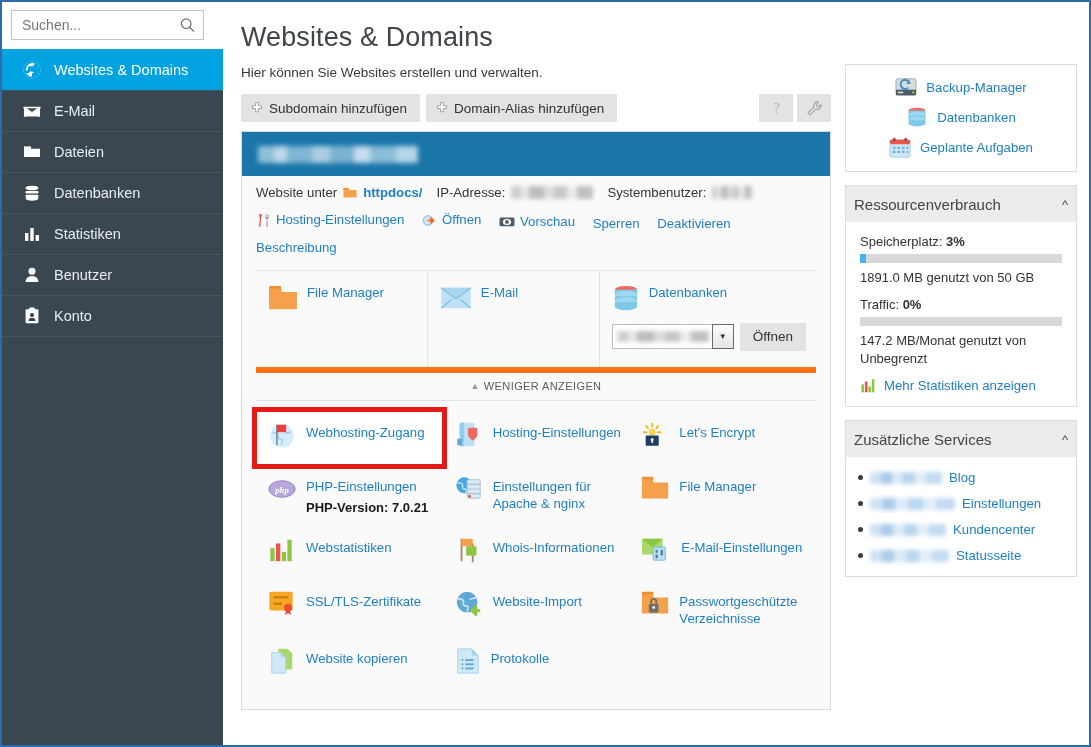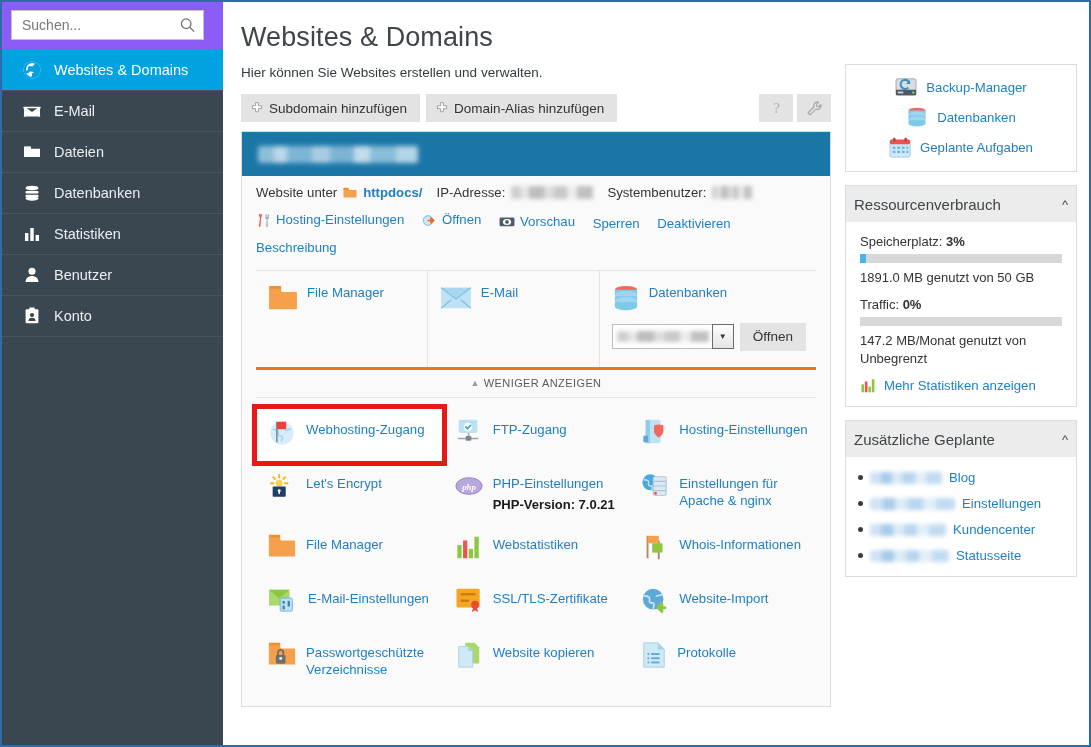--- a/index.html
+++ b/index.html
@@ -23,21 +23,21 @@
   #sidebar {
     width: 221px;
     flex: 0 0 221px;
     background: #3a4750;
     color: #ffffff;
     display: flex;
     flex-direction: column;
   }
   .search-wrap {
     padding: 8px 19px 9px 9px;
-    background: #8b5cf6;
+    background: #ffffff;
   }
   .search-box {
     position: relative;
     background: #ffffff;
     border: 1px solid #c3c3c3;
     height: 30px;
     display: flex;
     align-items: center;
   }
   .search-box input {
@@ -210,21 +210,21 @@
     display: inline-flex; align-items: center;
     font-size: 13.5px; color: #333;
     cursor: pointer;
   }
   .show-less {
     text-align: center;
     font-size: 11px;
     letter-spacing: .4px;
     color: #5a5a5a;
     padding: 7px 0 8px 0;
-    border-top: 3px solid #f97316;
+    border-top: 6px solid #f97316;
     margin-top: 0;
     cursor: pointer;
   }
   .caret-up { display:inline-block; margin-right:4px; color:#999; font-size:9px; vertical-align: 1px;}
 
   
   .tiles {
     border-top: 1px solid #e4e4e4;
     padding: 10px 0 18px 0;
     display: grid;
@@ -503,32 +503,20 @@
             <div class="tile hl">
               <svg width="28" height="28" viewBox="0 0 30 30" class="ico">
                 <circle cx="15" cy="16" r="12.5" fill="#d6ecfa"></circle>
                 <path d="M5 12c2.5 1 4 .5 5.5 2s-.5 3 1 4.5 3.5 0 4 2-2 3.5-1 5m10-14c-2 1-4.5.5-6 2" fill="none" stroke="#9fd3ef" stroke-width="1.6"></path>
                 <path d="M9.5 4v22" stroke="#7a8690" stroke-width="1.6"></path>
                 <path d="M9.5 4h10v8h-10z" fill="#ee3e3e"></path>
               </svg>
               <span class="tl"><a class="lnk">Webhosting-Zugang</a></span>
             </div>
 
-            <div class="tile">
-              <svg width="28" height="28" viewBox="0 0 30 30" class="ico">
-                <rect x="4" y="2" width="20" height="14" rx="1.6" fill="#bfe1f4"></rect>
-                <path d="M4 3h7l1.6 2H24" fill="#8fcbec"></path>
-                <circle cx="14" cy="9.5" r="4.6" fill="#fff"></circle>
-                <path d="M11.6 9.6l1.8 1.9 3.3-3.6" fill="none" stroke="#4aa8dc" stroke-width="2" stroke-linecap="round" stroke-linejoin="round"></path>
-                <path d="M3 22h22" stroke="#9aa4ad" stroke-width="1.6"></path>
-                <rect x="11.5" y="19.4" width="6" height="5" rx="1" fill="#7b858e"></rect>
-                <path d="M14.5 16v3.4" stroke="#9aa4ad" stroke-width="1.6"></path>
-              </svg>
-              <span class="tl"><a class="lnk">FTP-Zugang</a></span>
-            </div>
 
             <div class="tile">
               <svg width="28" height="28" viewBox="0 0 30 30" class="ico">
                 <rect x="5" y="2" width="16" height="25" rx="2" fill="#bfe1f4"></rect>
                 <rect x="5" y="2" width="4.5" height="25" fill="#8fcbec"></rect>
                 <rect x="2.5" y="19" width="5" height="7" fill="#5fa9d6"></rect>
                 <path d="M19 7c2.6 0 5 .9 5 .9v6.4c0 4-5 6.7-5 6.7s-5-2.7-5-6.7V7.9S16.4 7 19 7z" fill="#f2675f"></path>
               </svg>
               <span class="tl"><a class="lnk">Hosting-Einstellungen</a></span>
             </div>
@@ -750,21 +738,21 @@
               <rect x="14.7" y="15" width="4.6" height="10" fill="#8dc641"></rect>
               <rect x="20.8" y="2" width="4.6" height="23" fill="#8dc641"></rect>
             </svg>
             <a class="lnk">Mehr Statistiken anzeigen</a>
           </div>
         </div>
       </div>
 
       <div class="panel">
         <div class="panel-head">
-          <span>Zusätzliche Geplante</span>
+          <span>Zusätzliche Services</span>
           <span class="chev">^</span>
         </div>
         <div class="panel-body" style="padding:11px 14px 11px 12px">
           <ul class="svc-list">
             <li>
               <span class="bullet"></span>
               <span class="blur-blue2" style="width:72px"></span>
               <a class="lnk">Blog</a>
             </li>
             <li>

